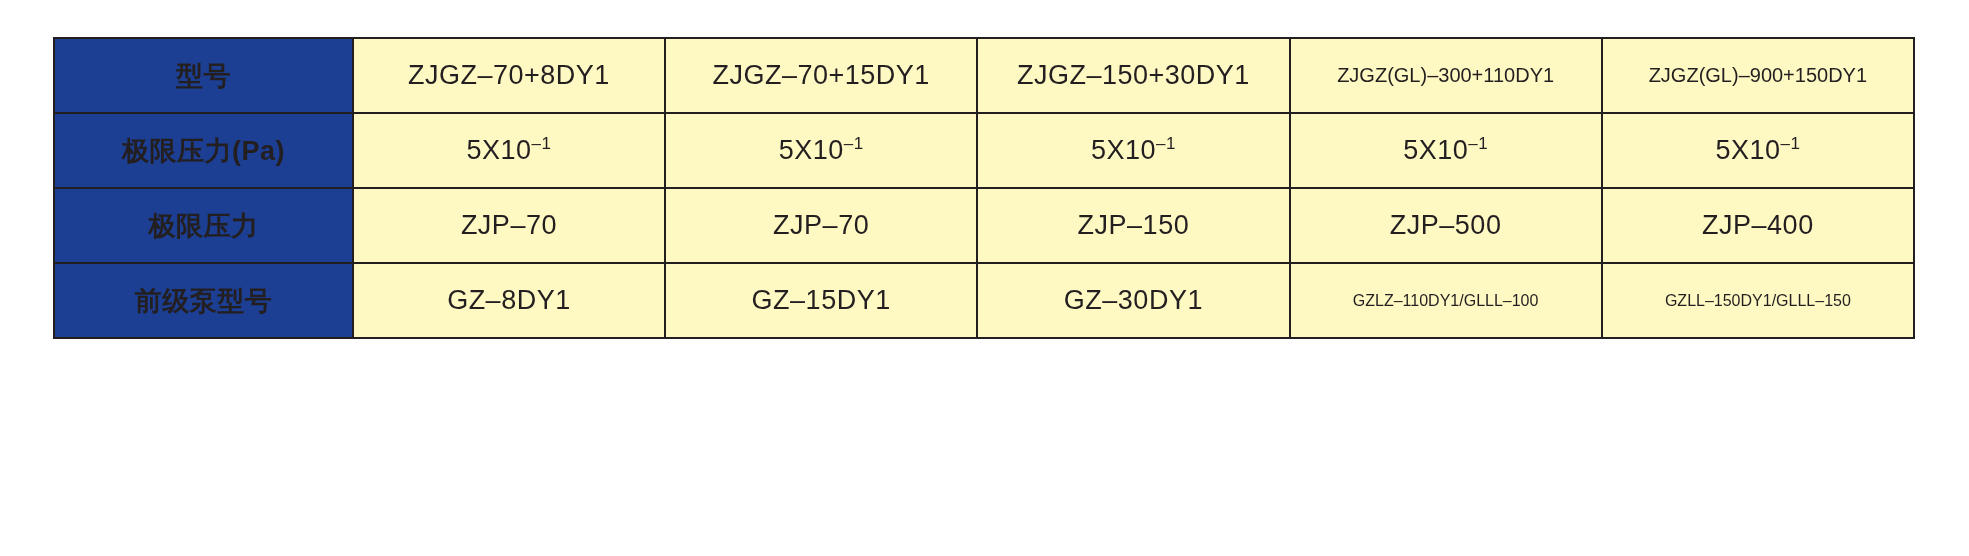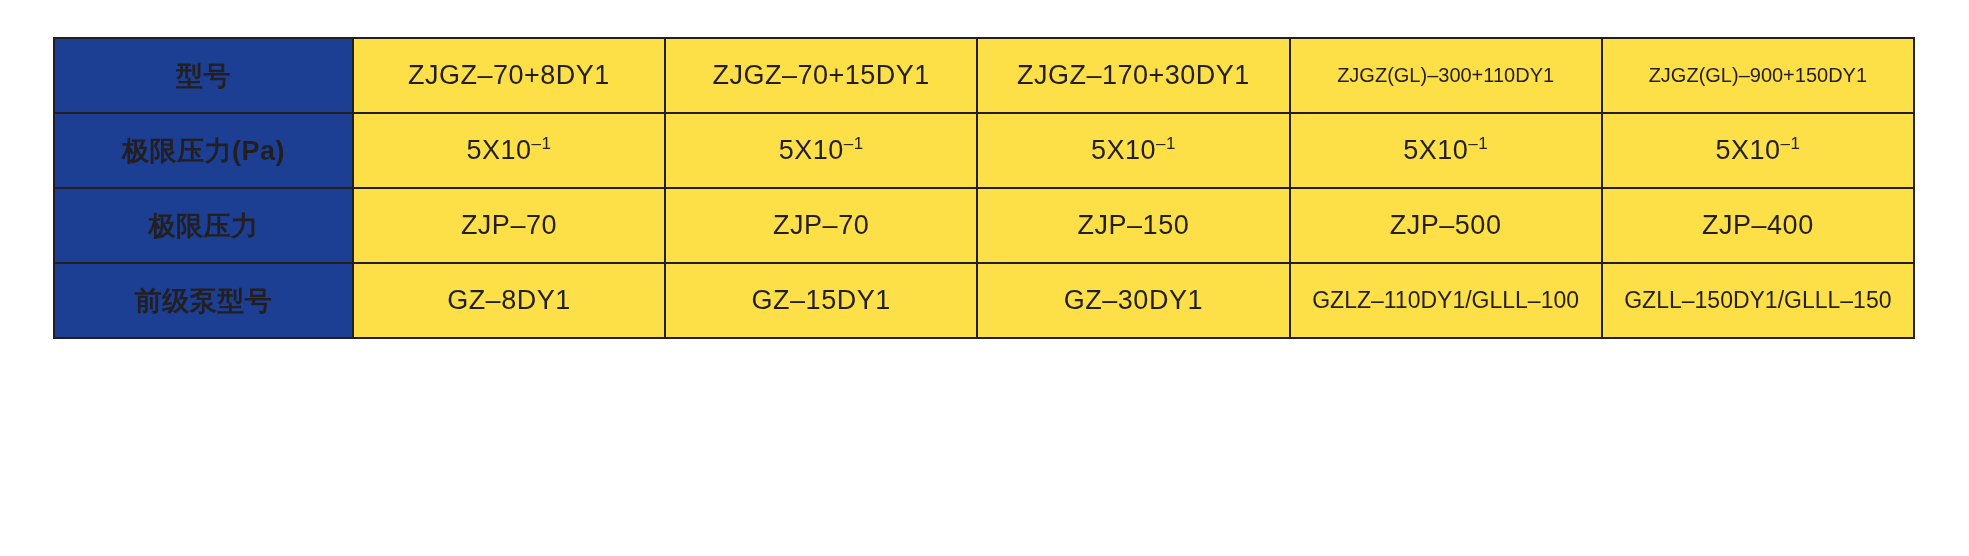--- a/index.html
+++ b/index.html
@@ -45,29 +45,29 @@
   }
   td.row-header {
     background: #1c3f94;
     color: #ffffff;
     font-weight: bold;
     font-size: 29px;
     width: 287px;
     letter-spacing: 2px;
   }
   td.data-cell {
-    background: #fde047;
+    background: #fef9c3;
     width: 300px;
   }
   td.data-cell.narrow-text {
     font-size: 20px;
     letter-spacing: 0px;
   }
   td.data-cell.small-text {
-    font-size: 23px;
+    font-size: 16px;
     letter-spacing: 0px;
   }
   sup.exp {
     font-size: 17px;
     vertical-align: super;
     line-height: 0;
   }
   .val-with-exp {
     display: inline-block;
   }
@@ -77,21 +77,21 @@
 
 <div class="page">
   <div class="table-wrap">
     <table class="spec-table">
       <tbody>
 
         <tr>
           <td class="row-header">型号</td>
           <td class="data-cell">ZJGZ–70+8DY1</td>
           <td class="data-cell">ZJGZ–70+15DY1</td>
-          <td class="data-cell">ZJGZ–170+30DY1</td>
+          <td class="data-cell">ZJGZ–150+30DY1</td>
           <td class="data-cell narrow-text">ZJGZ(GL)–300+110DY1</td>
           <td class="data-cell narrow-text">ZJGZ(GL)–900+150DY1</td>
         </tr>
 
 
         <tr>
           <td class="row-header">极限压力(Pa)</td>
           <td class="data-cell"><span class="val-with-exp"><span>5X10</span><sup class="exp">–1</sup></span></td>
           <td class="data-cell"><span class="val-with-exp"><span>5X10</span><sup class="exp">–1</sup></span></td>
           <td class="data-cell"><span class="val-with-exp"><span>5X10</span><sup class="exp">–1</sup></span></td>

